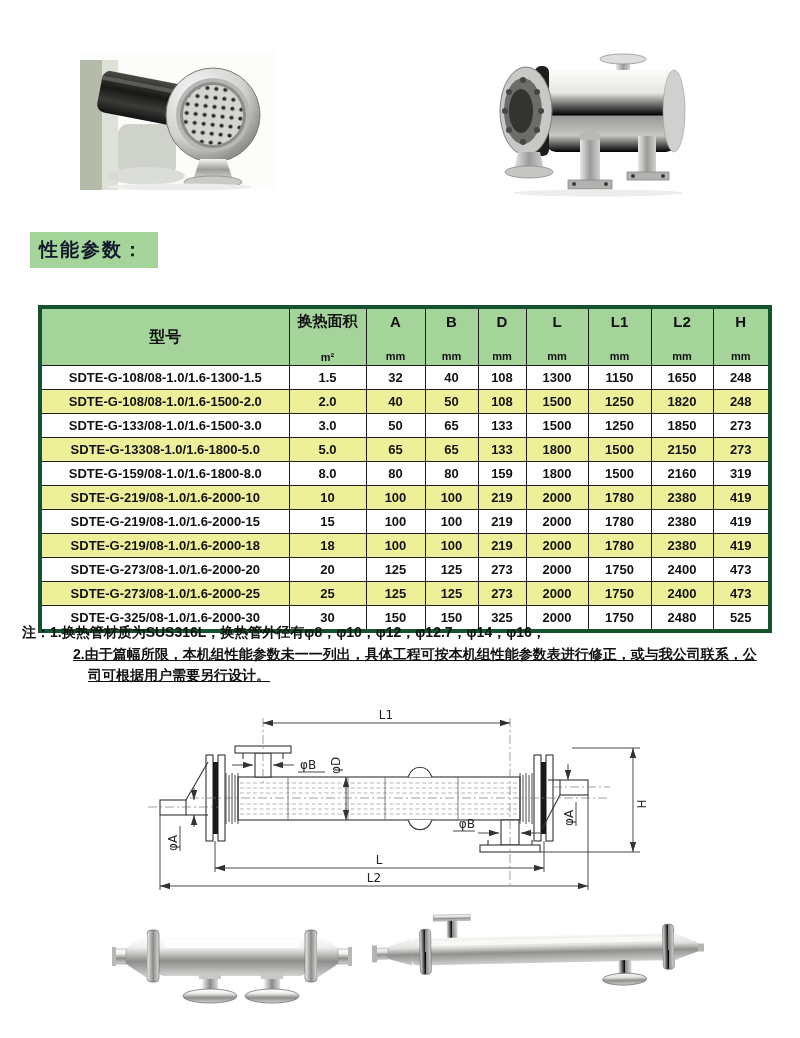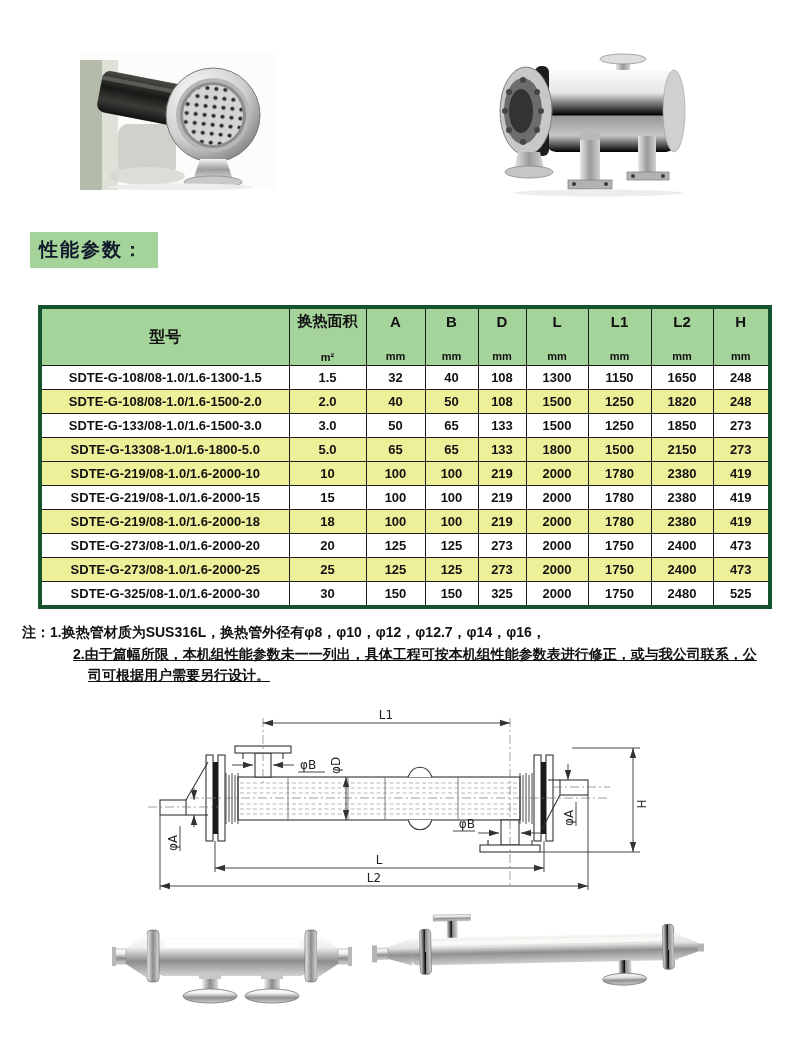--- a/index.html
+++ b/index.html
@@ -230,20 +230,31 @@
         <td>SDTE-G-13308-1.0/1.6-1800-5.0</td>
         <td>5.0</td>
         <td>65</td>
         <td>65</td>
         <td>133</td>
         <td>1800</td>
         <td>1500</td>
         <td>2150</td>
         <td>273</td>
       </tr>
+    <tr>
+        <td>SDTE-G-159/08-1.0/1.6-1800-8.0</td>
+        <td>8.0</td>
+        <td>80</td>
+        <td>80</td>
+        <td>159</td>
+        <td>1800</td>
+        <td>1500</td>
+        <td>2160</td>
+        <td>319</td>
+      </tr>
     <tr class="alt">
         <td>SDTE-G-219/08-1.0/1.6-2000-10</td>
         <td>10</td>
         <td>100</td>
         <td>100</td>
         <td>219</td>
         <td>2000</td>
         <td>1780</td>
         <td>2380</td>
         <td>419</td>

